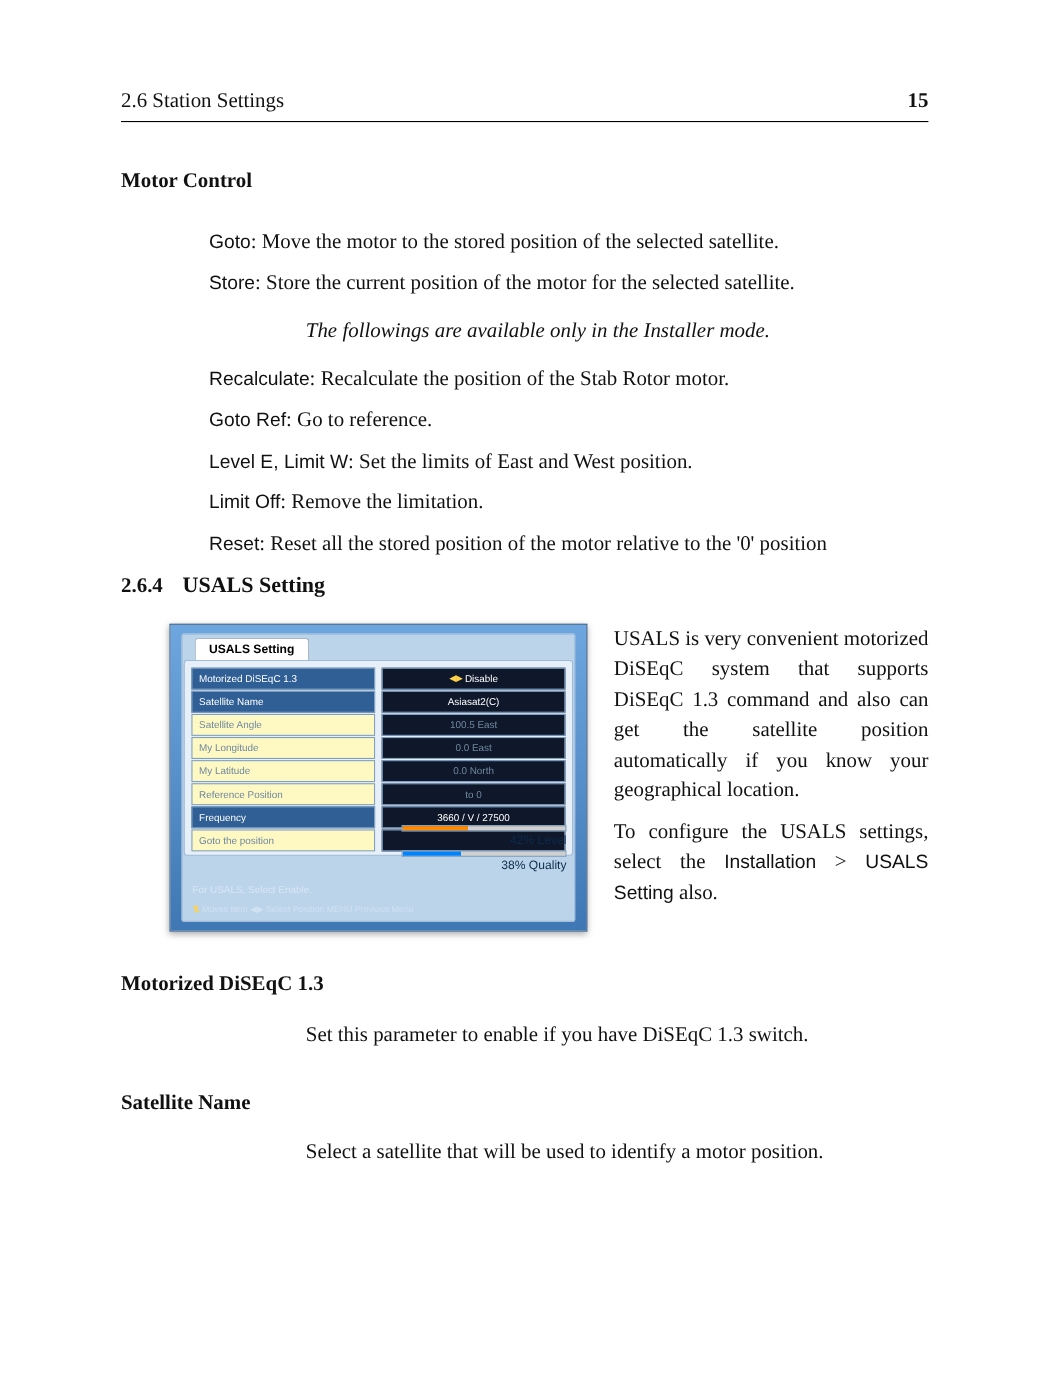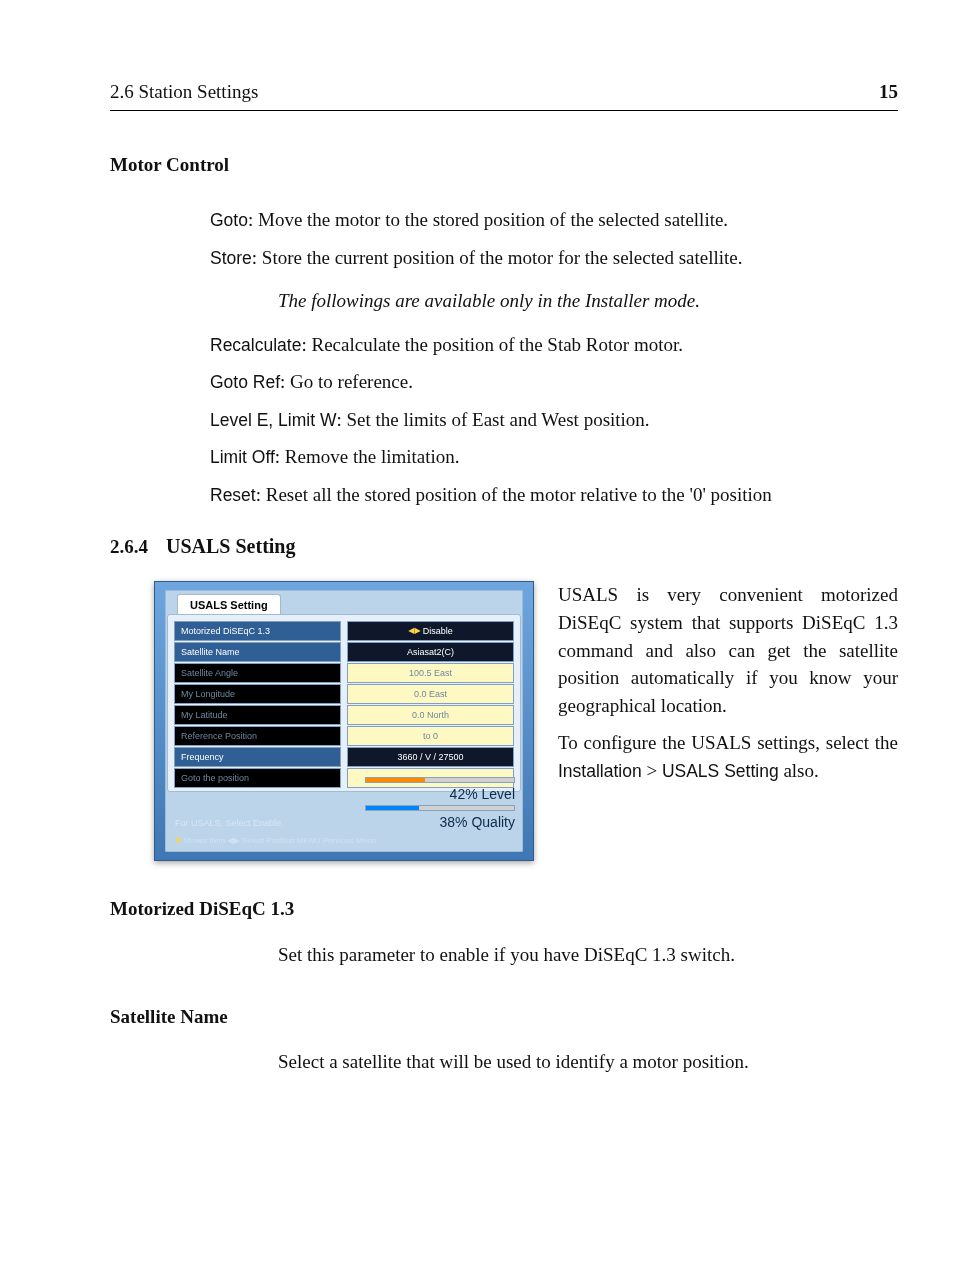--- a/index.html
+++ b/index.html
@@ -8,21 +8,21 @@
     background: #fff;
     color: #111;
     font-family: "Palatino Linotype", Palatino, "Book Antiqua", Georgia, serif;
     font-size: 19px;
     line-height: 1.45;
   }
   .page {
     width: 954px;
     min-height: 1272px;
     box-sizing: border-box;
-    padding: 78px 56px 60px 110px;
+    padding: 78px 110px 60px 110px;
     position: relative;
   }
   .running-head {
     display: flex;
     justify-content: space-between;
     align-items: baseline;
     border-bottom: 1px solid #000;
     padding-bottom: 4px;
     margin-bottom: 40px;
     font-size: 19px;
@@ -35,41 +35,41 @@
     font-size: 19px;
     margin: 0 0 28px 0;
   }
 
   .sans {
     font-family: Arial, Helvetica, sans-serif;
     font-size: 17.5px;
   }
 
   .dl {
-    margin-left: 100px;
+    margin-left: 80px;
     margin-bottom: 8px;
     text-align: justify;
   }
   .dl .item { margin-bottom: 10px; }
   .dl .term { }
   .dl .hang {
     text-indent: -48px;
     padding-left: 48px;
   }
   .dl .hang2 {
     text-indent: -58px;
     padding-left: 58px;
   }
   .italic-note {
     font-style: italic;
     margin: 16px 0 16px 168px;
   }
 
   .subsection {
-    margin-top: 24px;
+    margin-top: 10px;
     margin-bottom: 20px;
   }
   .subsection .num { font-weight: 700; margin-right: 18px; }
   .subsection .title { font-weight: 700; font-size: 20px; }
 
   .two-col {
     display: flex;
     gap: 24px;
     margin-top: 12px;
     margin-left: 44px;
@@ -131,29 +131,29 @@
     border: 1px solid #7fa0c4;
     padding: 2px 6px;
     font-size: 9px;
     height: 14px;
     line-height: 14px;
     white-space: nowrap;
     overflow: hidden;
   }
   .cell-l { background: #2f5f95; color: #fff; }
   .cell-r { background: #0f172a; color: #fff; text-align: center; }
-  .dim .cell-l { background: #000000; color: #6f879f; }
-  .dim .cell-r { background: #fef9c3; color: #6f879f; }
+  .dim .cell-l { background: #fef9c3; color: #6f879f; }
+  .dim .cell-r { background: #0f172a; color: #6f879f; }
   .arrows { display:inline-block; transform: translateY(-1px); font-size:8px; margin-right:2px; color:#ffd24a;}
   .meter {
     position: absolute;
     right: 18px;
-    top: 195px;
+    top: 182px;
     width: 150px;
-    font-size: 14px;
+    font-size: 11px;
     color: #0c2b4a;
   }
   .meter .bar {
     height: 4px;
     background: linear-gradient(90deg,#ff8a00 0%, #ff8a00 40%, #d0d0d0 40%, #d0d0d0 100%);
     margin-bottom: 1px;
     border: 1px solid #8aa3bd;
   }
   .meter .bar.q {
     background: linear-gradient(90deg,#0083ff 0%, #0083ff 36%, #d0d0d0 36%, #d0d0d0 100%);

